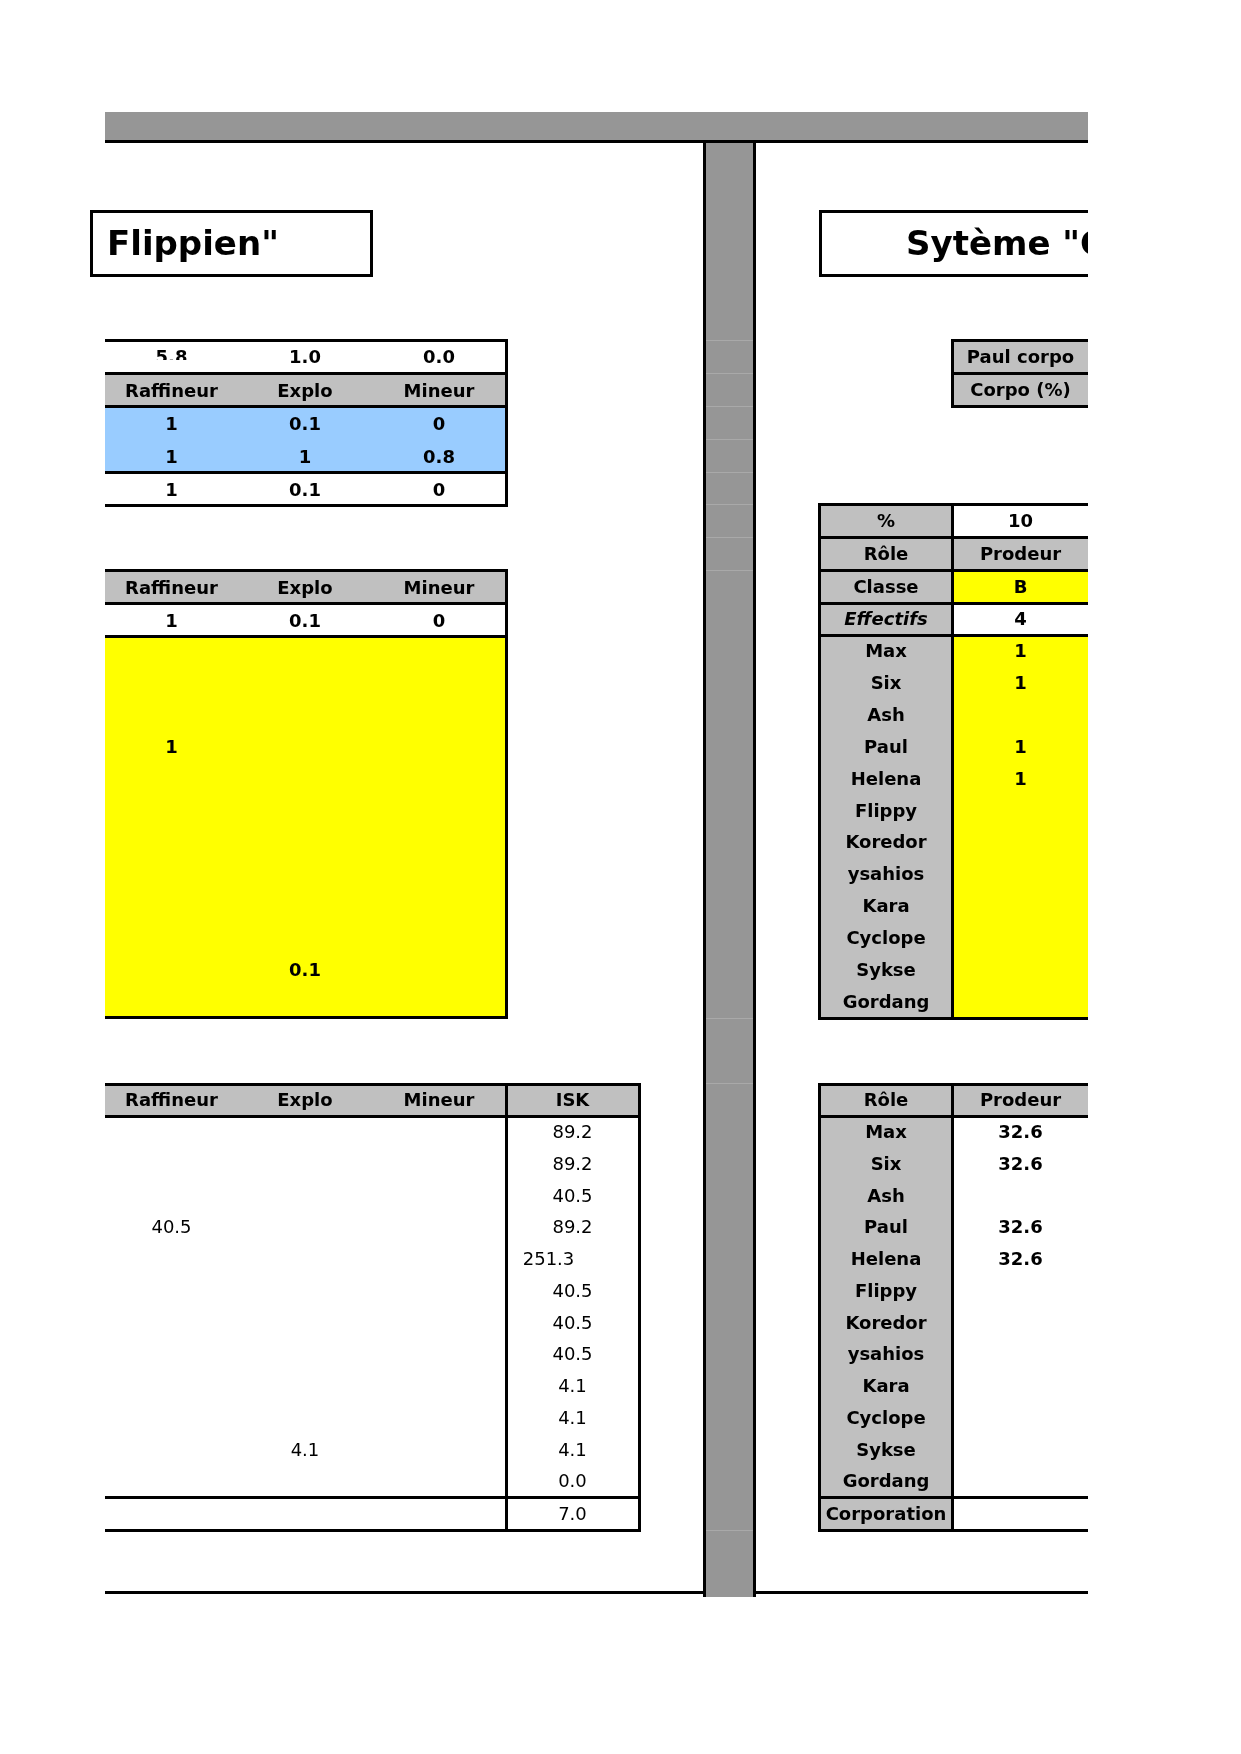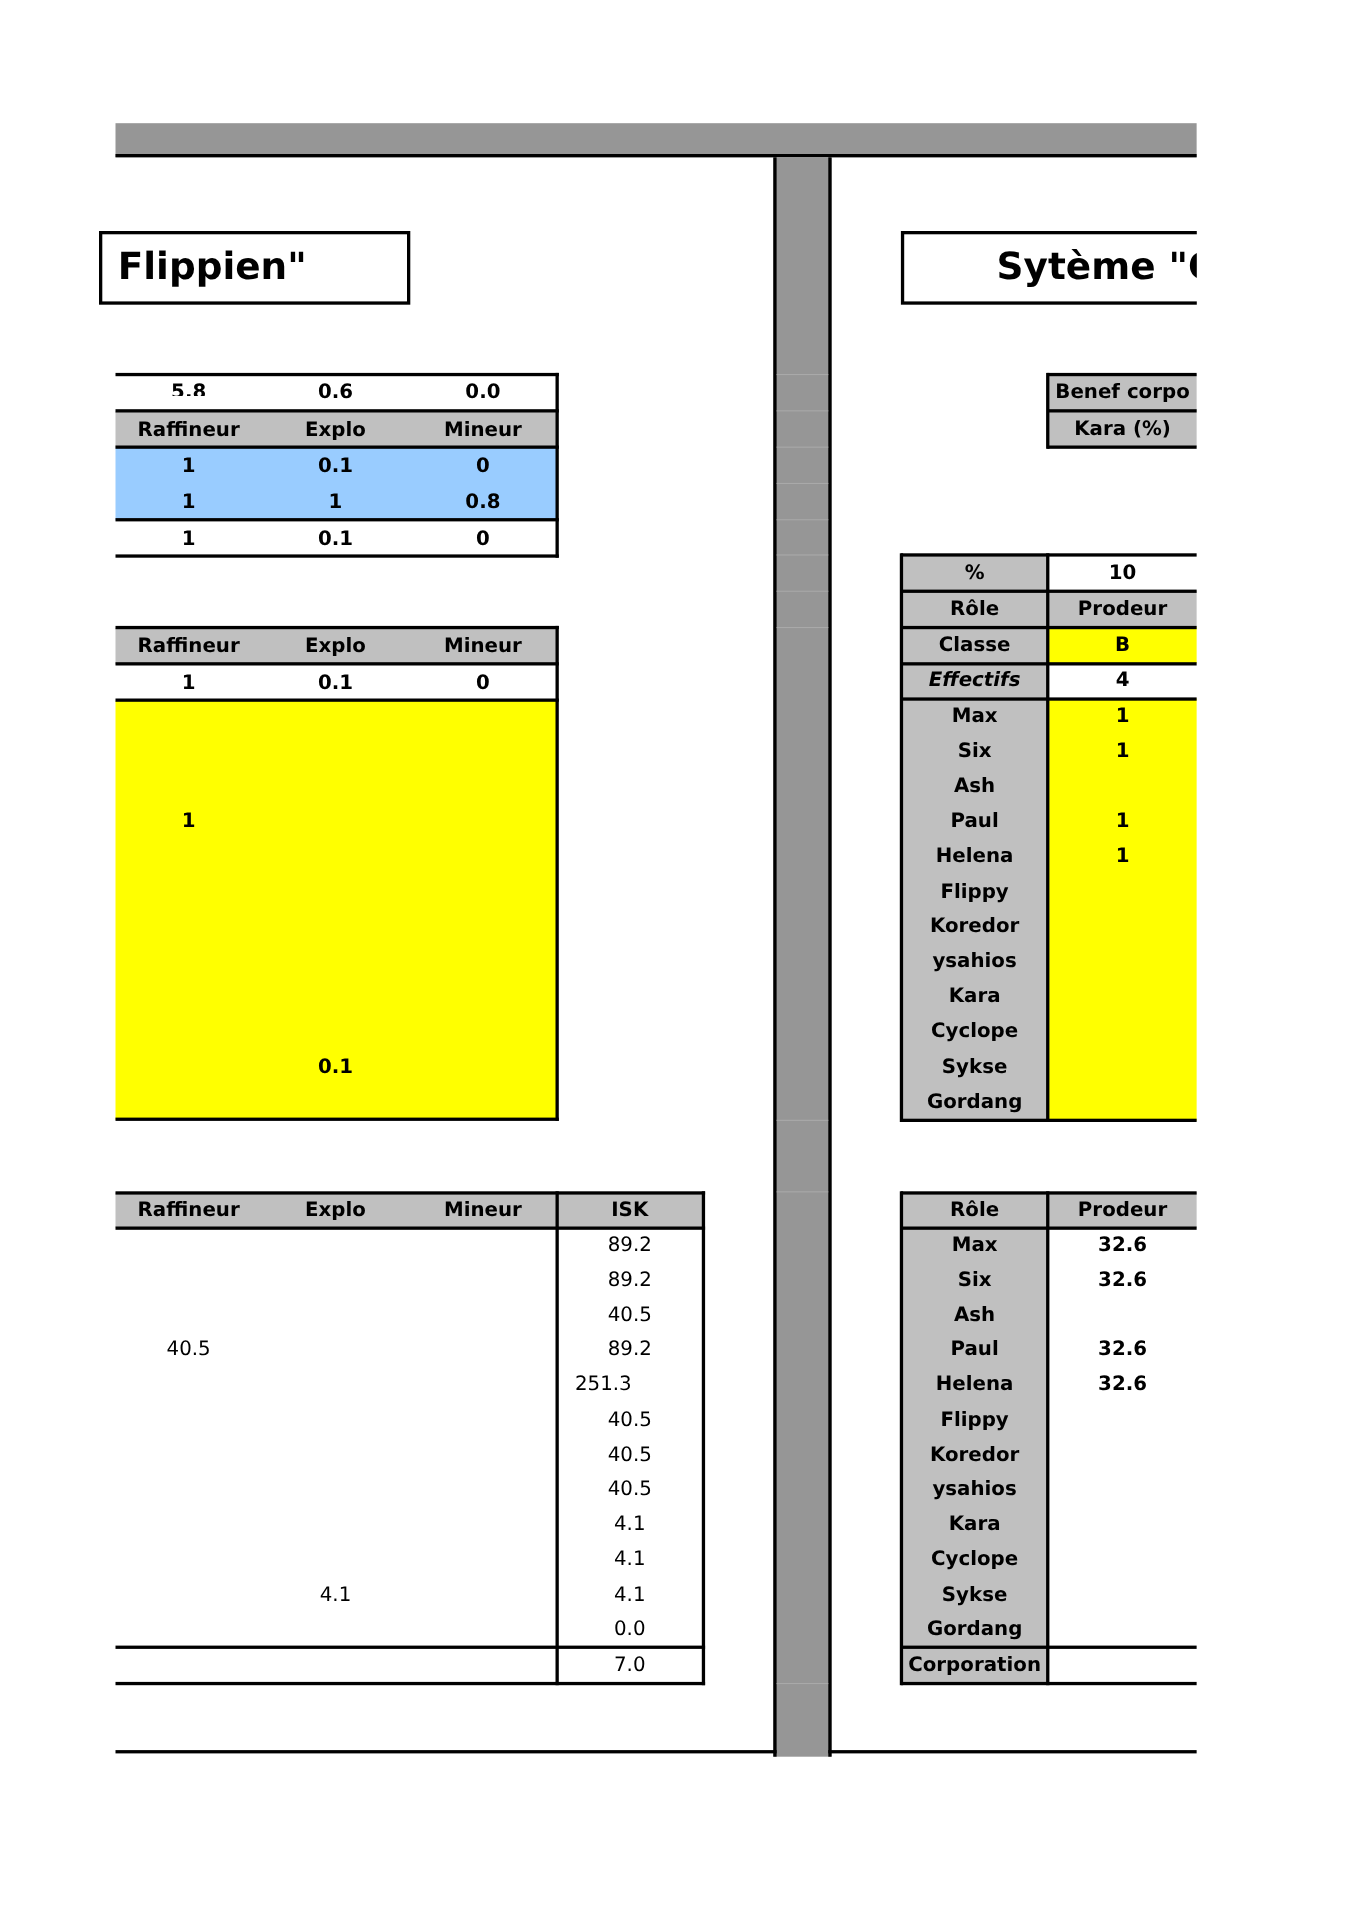--- a/index.html
+++ b/index.html
@@ -57,21 +57,21 @@
     <span>Sytème "Co</span>
   </div>
 
   <div>
     <div class="abs white" style="left:105px; top:340px; width:401px; height:34px;"></div>
     <div class="abs gray" style="left:105px; top:374px; width:401px; height:33px;"></div>
     <div class="abs blue" style="left:105px; top:407px; width:401px; height:66px;"></div>
     <div class="abs white" style="left:105px; top:473px; width:401px; height:33px;"></div>
 
     <div class="cell" style="left:105px; top:340px; width:133px; height:20px; line-height:34px;">5.8</div>
-    <div class="cell" style="left:238px; top:340px; width:134px; height:34px; line-height:34px;">0.6</div>
+    <div class="cell" style="left:238px; top:340px; width:134px; height:34px; line-height:34px;">1.0</div>
     <div class="cell" style="left:372px; top:340px; width:134px; height:34px; line-height:34px;">0.0</div>
 
     <div class="cell" style="left:105px; top:374px; width:133px; height:33px; line-height:33px;">Raffineur</div>
     <div class="cell" style="left:238px; top:374px; width:134px; height:33px; line-height:33px;">Explo</div>
     <div class="cell" style="left:372px; top:374px; width:134px; height:33px; line-height:33px;">Mineur</div>
 
     <div class="cell" style="left:105px; top:407px; width:133px; height:33px; line-height:33px;">1</div>
     <div class="cell" style="left:238px; top:407px; width:134px; height:33px; line-height:33px;">0.1</div>
     <div class="cell" style="left:372px; top:407px; width:134px; height:33px; line-height:33px;">0</div>
     <div class="cell" style="left:105px; top:440px; width:133px; height:33px; line-height:33px;">1</div>
@@ -144,22 +144,22 @@
     <div class="hl" style="left:105px; top:1083px; width:536px;"></div>
     <div class="hl" style="left:105px; top:1115px; width:536px;"></div>
     <div class="hl" style="left:105px; top:1496px; width:536px;"></div>
     <div class="hl" style="left:105px; top:1529px; width:536px;"></div>
     <div class="vl" style="left:505px; top:1083px; height:449px;"></div>
     <div class="vl" style="left:638px; top:1083px; height:449px;"></div>
   </div>
 
   <div>
     <div class="abs gray" style="left:953px; top:340px; width:135px; height:66px;"></div>
-    <div class="cell" style="left:953px; top:340px; width:135px; height:33px; line-height:33px;">Benef corpo</div>
-    <div class="cell" style="left:953px; top:373px; width:135px; height:33px; line-height:33px;">Kara (%)</div>
+    <div class="cell" style="left:953px; top:340px; width:135px; height:33px; line-height:33px;">Paul corpo</div>
+    <div class="cell" style="left:953px; top:373px; width:135px; height:33px; line-height:33px;">Corpo (%)</div>
     <div class="hl" style="left:952px; top:339px; width:136px;"></div>
     <div class="hl" style="left:952px; top:372px; width:136px;"></div>
     <div class="hl" style="left:952px; top:405px; width:136px;"></div>
     <div class="vl" style="left:951px; top:339px; height:69px;"></div>
   </div>
 
   <div>
     <div class="abs gray" style="left:819px; top:504px; width:134px; height:515px;"></div>
     <div class="abs white" style="left:953px; top:504px; width:135px; height:33px;"></div>
     <div class="abs gray" style="left:953px; top:537px; width:135px; height:33px;"></div>

